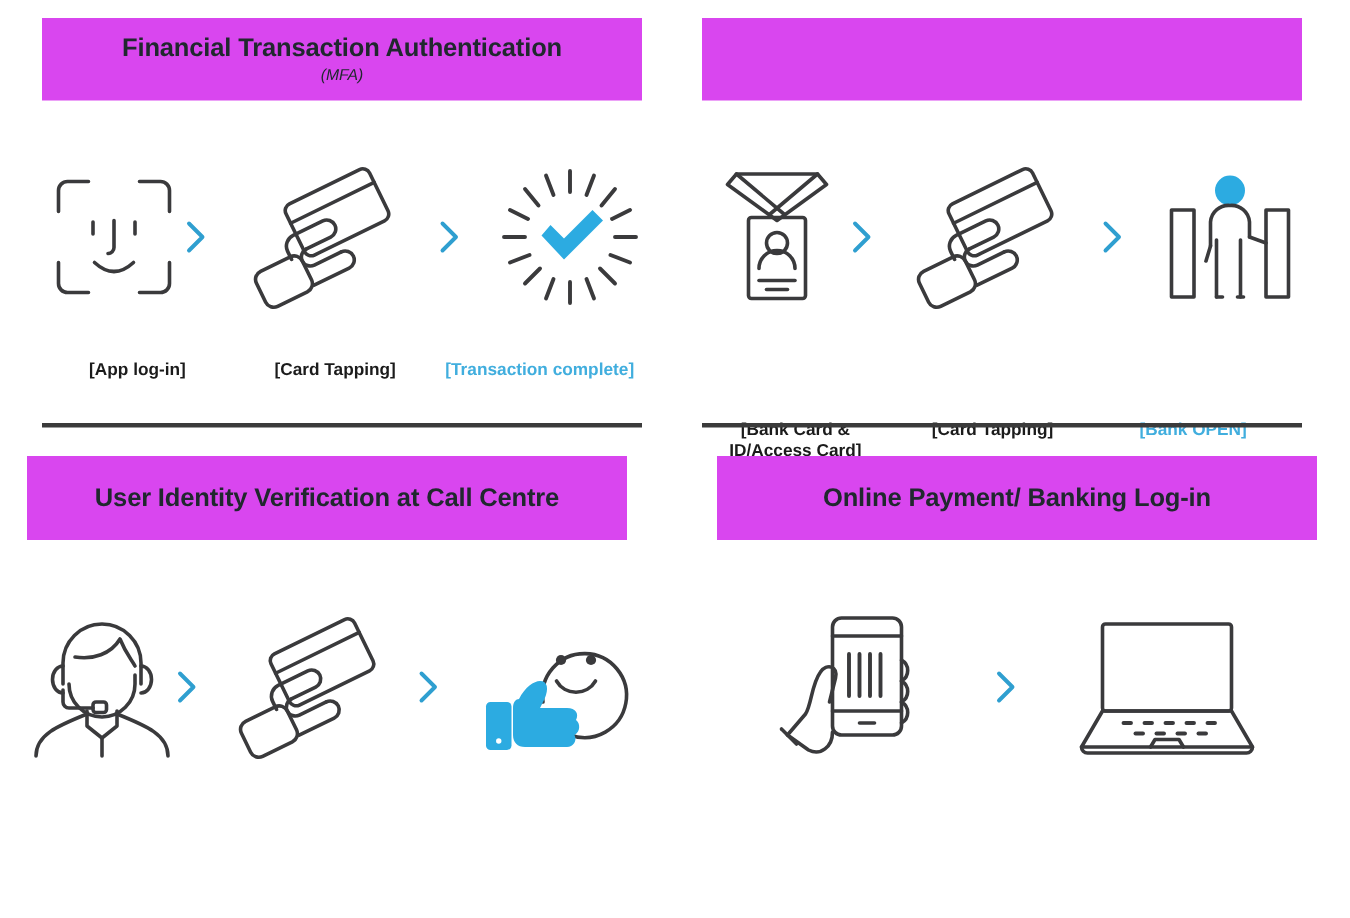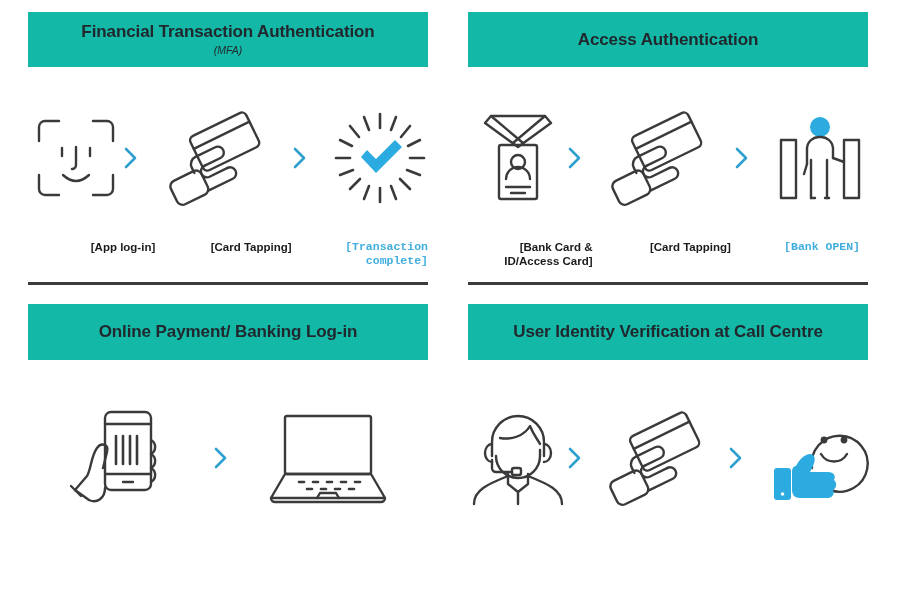--- a/index.html
+++ b/index.html
@@ -32,21 +32,21 @@
     width: 100%;
     height: 100%;
   }
   
   .banner {
     position: absolute;
     left: 28px;
     right: 22px;
     top: 12px;
     height: 55px;
-    background: #14b8a6;
+    background: #d946ef;
     display: flex;
     flex-direction: column;
     align-items: center;
     justify-content: center;
     text-align: center;
   }
   .panel.q2 .banner, .panel.q4 .banner {
     left: 18px;
     right: 32px;
   }
@@ -107,30 +107,31 @@
     left: 28px;
     right: 22px;
     top: 240px;
     height: 40px;
     display: flex;
     align-items: flex-start;
   }
   .panel.q2 .labels, .panel.q4 .labels {
     left: 18px;
     right: 40px;
+    margin-top: 40px;
   }
   .label {
     font-size: 11.5px;
     font-weight: bold;
     color: #1b1b1b;
-    text-align: right;
+    text-align: center;
     line-height: 1.25;
     white-space: pre-line;
   }
-  .label.accent { color: #41aede; font-family: Liberation Mono, monospace; }
+  .label.accent { color: #41aede; }
   
   .divider {
     position: absolute;
     left: 28px;
     right: 22px;
     height: 3px;
     background: #3b3b3b;
   }
   .panel.q2 .divider, .panel.q4 .divider {
     left: 18px;
@@ -232,21 +233,20 @@
         <div class="label accent" style="width:150px">[Transaction complete]</div>
       </div>
 
       <div class="divider"></div>
     </div>
   </div>
 
   <div class="panel q2">
     <div class="panel-inner">
       <div class="banner">
-        <div class="banner-title">Access Authentication</div>
       </div>
 
       <div class="steps">
 
         <div class="step-icon" style="width:100px">
           <svg width="86" height="90" viewBox="0 0 86 90">
             <path class="ln" d="M43 34 L10 10 L16 3 H70 L76 10 Z"></path>
             <path class="ln" d="M16 3 L48 30"></path>
             <path class="ln" d="M70 3 L38 30"></path>
             <rect class="ln" x="24" y="32" width="38" height="54" rx="2"></rect>
@@ -300,20 +300,86 @@
       </div>
 
       <div class="labels">
         <div class="label" style="width:135px">[Bank Card &amp;
 ID/Access Card]</div>
         <div class="label" style="width:150px">[Card Tapping]</div>
         <div class="label accent" style="width:140px">[Bank OPEN]</div>
       </div>
 
       <div class="divider"></div>
+    </div>
+  </div>
+
+  <div class="panel q4">
+    <div class="panel-inner">
+      <div class="banner">
+        <div class="banner-title">User Identity Verification at Call Centre</div>
+      </div>
+
+      <div class="steps">
+
+        <div class="step-icon" style="width:100px">
+          <svg width="92" height="96" viewBox="0 0 92 96">
+            <path class="ln" d="M20 46 V32 A26 26 0 0 1 72 32 V46"></path>
+            <path class="ln" d="M24 46 A22 22 0 0 0 68 46 V40"></path>
+            <path class="ln" d="M28 28 C40 30 52 26 58 16 C62 26 66 30 68 34"></path>
+            <path class="ln" d="M20 34 A7 9 0 0 0 20 52"></path>
+            <path class="ln" d="M72 34 A7 9 0 0 1 72 52"></path>
+            <path class="ln" d="M20 50 V58 A4 4 0 0 0 24 62 H40"></path>
+            <rect class="ln" x="40" y="58" width="9" height="7" rx="2"></rect>
+            <path class="ln" d="M36 64 V74 L46 82 L56 74 V64"></path>
+            <path class="ln" d="M2 94 C2 80 16 74 36 66"></path>
+            <path class="ln" d="M90 94 C90 80 76 74 56 66"></path>
+            <path class="ln" d="M46 82 L46 94"></path>
+          </svg>
+        </div>
+        <div class="chev">
+          <svg width="14" height="22" viewBox="0 0 14 22">
+              <path d="M2 2 L11 11 L2 20" fill="none" stroke="#2f9fd0" stroke-width="2.6" stroke-linecap="round" stroke-linejoin="round"></path>
+            </svg>
+        </div>
+        <div class="spacer-flex"></div>
+
+        <div class="step-icon" style="width:106px">
+          <svg width="104" height="84" viewBox="0 0 104 84">
+            <g transform="rotate(-26 52 42)">
+              <rect class="ln" x="36" y="12" width="62" height="38" rx="5"></rect>
+              <path class="ln" d="M36 24 H98"></path>
+              <path class="ln" d="M4 44 H26 A6 6 0 0 1 32 50 V64 A6 6 0 0 1 26 70 H4 A6 6 0 0 1 -2 64 V50 A6 6 0 0 1 4 44 Z"></path>
+              <path class="ln" d="M26 46 L26 40 A8 8 0 0 1 34 32 H56 A6 6 0 0 1 56 44 H38"></path>
+              <path class="ln" d="M38 44 A6 6 0 0 0 38 56 H58"></path>
+              <path class="ln" d="M58 56 A6 6 0 0 1 58 68 H32"></path>
+            </g>
+          </svg>
+        </div>
+        <div class="spacer-flex"></div>
+        <div class="chev">
+          <svg width="14" height="22" viewBox="0 0 14 22">
+              <path d="M2 2 L11 11 L2 20" fill="none" stroke="#2f9fd0" stroke-width="2.6" stroke-linecap="round" stroke-linejoin="round"></path>
+            </svg>
+        </div>
+        <div class="spacer-flex"></div>
+
+        <div class="step-icon" style="width:104px">
+          <svg width="100" height="96" viewBox="0 0 100 96">
+            <path class="ln" d="M46 58 A28 28 0 1 1 64 80"></path>
+            <circle fill="#3a3a3c" cx="58" cy="30" r="3.4"></circle>
+            <circle fill="#3a3a3c" cx="78" cy="30" r="3.4"></circle>
+            <path class="ln" d="M55 44 A15 15 0 0 0 81 44"></path>
+            <path class="fill-blue" d="M30 56 C34 48 40 44 44 44 C49 44 50 49 47 56 L44 62 H62 C68 62 70 66 68 70 C71 72 71 78 67 80 C69 84 66 88 62 88 H34 C29 88 26 85 26 80 V62 C26 58 28 56 30 56 Z"></path>
+            <rect class="fill-blue" x="8" y="58" width="17" height="32" rx="3"></rect>
+            <circle fill="#ffffff" cx="16.5" cy="84" r="1.8"></circle>
+          </svg>
+        </div>
+      </div>
+
     </div>
   </div>
 
   <div class="panel q3">
     <div class="panel-inner">
       <div class="banner">
         <div class="banner-title">Online Payment/ Banking Log-in</div>
       </div>
 
       <div class="steps">
@@ -365,79 +431,13 @@
               <line x1="82" y1="79" x2="87" y2="79"></line>
             </g>
           </svg>
         </div>
         <div class="spacer-flex"></div>
       </div>
 
     </div>
   </div>
 
-  <div class="panel q4">
-    <div class="panel-inner">
-      <div class="banner">
-        <div class="banner-title">User Identity Verification at Call Centre</div>
-      </div>
-
-      <div class="steps">
-
-        <div class="step-icon" style="width:100px">
-          <svg width="92" height="96" viewBox="0 0 92 96">
-            <path class="ln" d="M20 46 V32 A26 26 0 0 1 72 32 V46"></path>
-            <path class="ln" d="M24 46 A22 22 0 0 0 68 46 V40"></path>
-            <path class="ln" d="M28 28 C40 30 52 26 58 16 C62 26 66 30 68 34"></path>
-            <path class="ln" d="M20 34 A7 9 0 0 0 20 52"></path>
-            <path class="ln" d="M72 34 A7 9 0 0 1 72 52"></path>
-            <path class="ln" d="M20 50 V58 A4 4 0 0 0 24 62 H40"></path>
-            <rect class="ln" x="40" y="58" width="9" height="7" rx="2"></rect>
-            <path class="ln" d="M36 64 V74 L46 82 L56 74 V64"></path>
-            <path class="ln" d="M2 94 C2 80 16 74 36 66"></path>
-            <path class="ln" d="M90 94 C90 80 76 74 56 66"></path>
-            <path class="ln" d="M46 82 L46 94"></path>
-          </svg>
-        </div>
-        <div class="chev">
-          <svg width="14" height="22" viewBox="0 0 14 22">
-              <path d="M2 2 L11 11 L2 20" fill="none" stroke="#2f9fd0" stroke-width="2.6" stroke-linecap="round" stroke-linejoin="round"></path>
-            </svg>
-        </div>
-        <div class="spacer-flex"></div>
-
-        <div class="step-icon" style="width:106px">
-          <svg width="104" height="84" viewBox="0 0 104 84">
-            <g transform="rotate(-26 52 42)">
-              <rect class="ln" x="36" y="12" width="62" height="38" rx="5"></rect>
-              <path class="ln" d="M36 24 H98"></path>
-              <path class="ln" d="M4 44 H26 A6 6 0 0 1 32 50 V64 A6 6 0 0 1 26 70 H4 A6 6 0 0 1 -2 64 V50 A6 6 0 0 1 4 44 Z"></path>
-              <path class="ln" d="M26 46 L26 40 A8 8 0 0 1 34 32 H56 A6 6 0 0 1 56 44 H38"></path>
-              <path class="ln" d="M38 44 A6 6 0 0 0 38 56 H58"></path>
-              <path class="ln" d="M58 56 A6 6 0 0 1 58 68 H32"></path>
-            </g>
-          </svg>
-        </div>
-        <div class="spacer-flex"></div>
-        <div class="chev">
-          <svg width="14" height="22" viewBox="0 0 14 22">
-              <path d="M2 2 L11 11 L2 20" fill="none" stroke="#2f9fd0" stroke-width="2.6" stroke-linecap="round" stroke-linejoin="round"></path>
-            </svg>
-        </div>
-        <div class="spacer-flex"></div>
-
-        <div class="step-icon" style="width:104px">
-          <svg width="100" height="96" viewBox="0 0 100 96">
-            <path class="ln" d="M46 58 A28 28 0 1 1 64 80"></path>
-            <circle fill="#3a3a3c" cx="58" cy="30" r="3.4"></circle>
-            <circle fill="#3a3a3c" cx="78" cy="30" r="3.4"></circle>
-            <path class="ln" d="M55 44 A15 15 0 0 0 81 44"></path>
-            <path class="fill-blue" d="M30 56 C34 48 40 44 44 44 C49 44 50 49 47 56 L44 62 H62 C68 62 70 66 68 70 C71 72 71 78 67 80 C69 84 66 88 62 88 H34 C29 88 26 85 26 80 V62 C26 58 28 56 30 56 Z"></path>
-            <rect class="fill-blue" x="8" y="58" width="17" height="32" rx="3"></rect>
-            <circle fill="#ffffff" cx="16.5" cy="84" r="1.8"></circle>
-          </svg>
-        </div>
-      </div>
-
-    </div>
-  </div>
-
 </div>
 
 </body></html>

